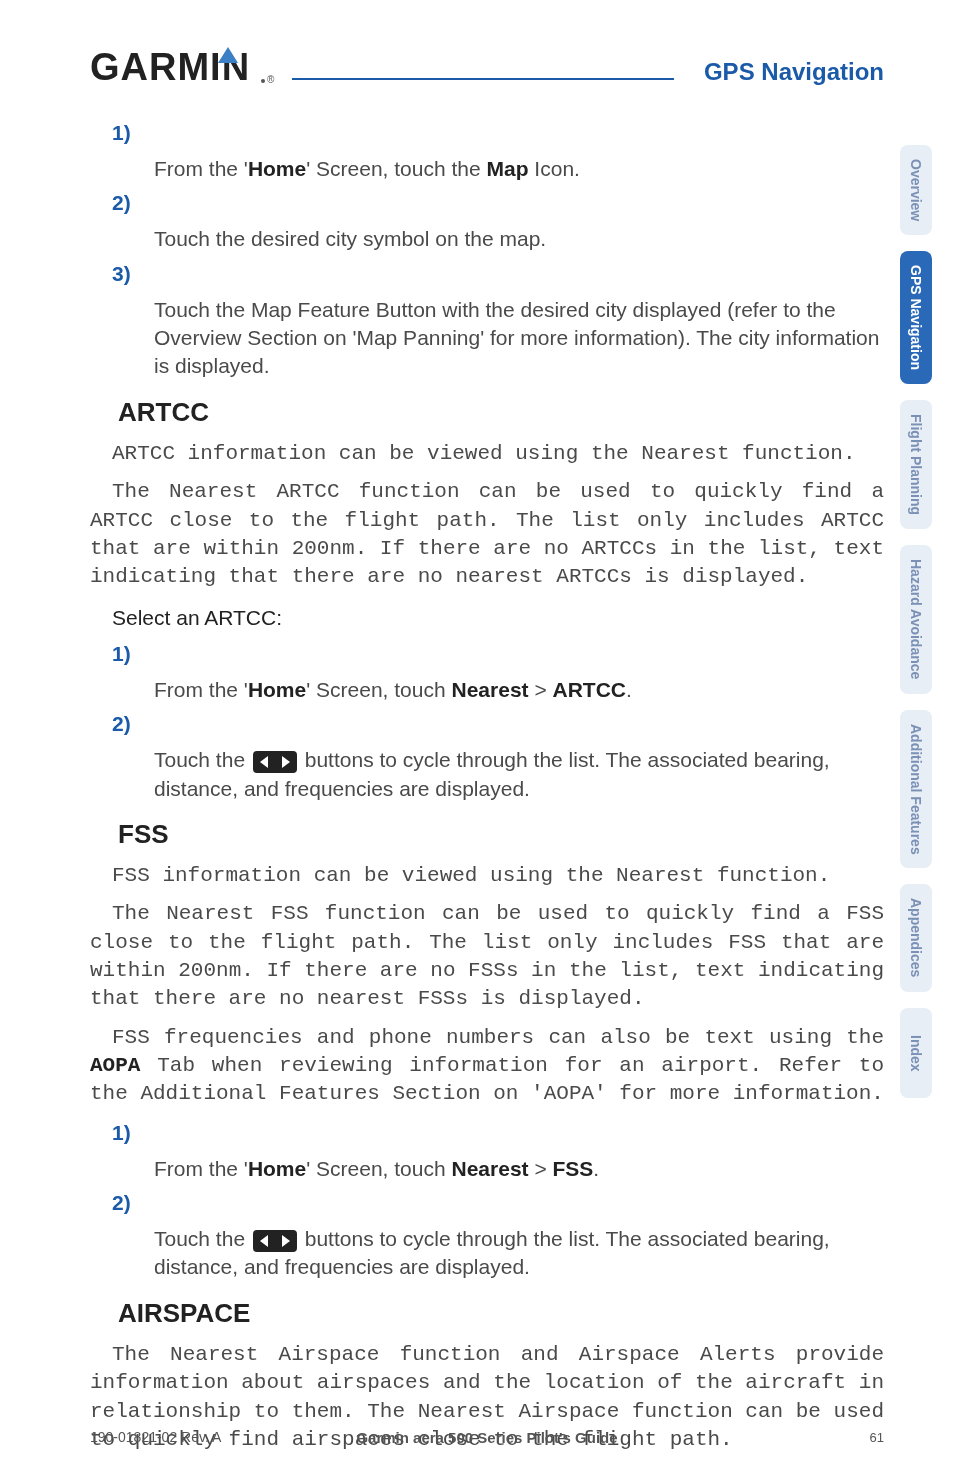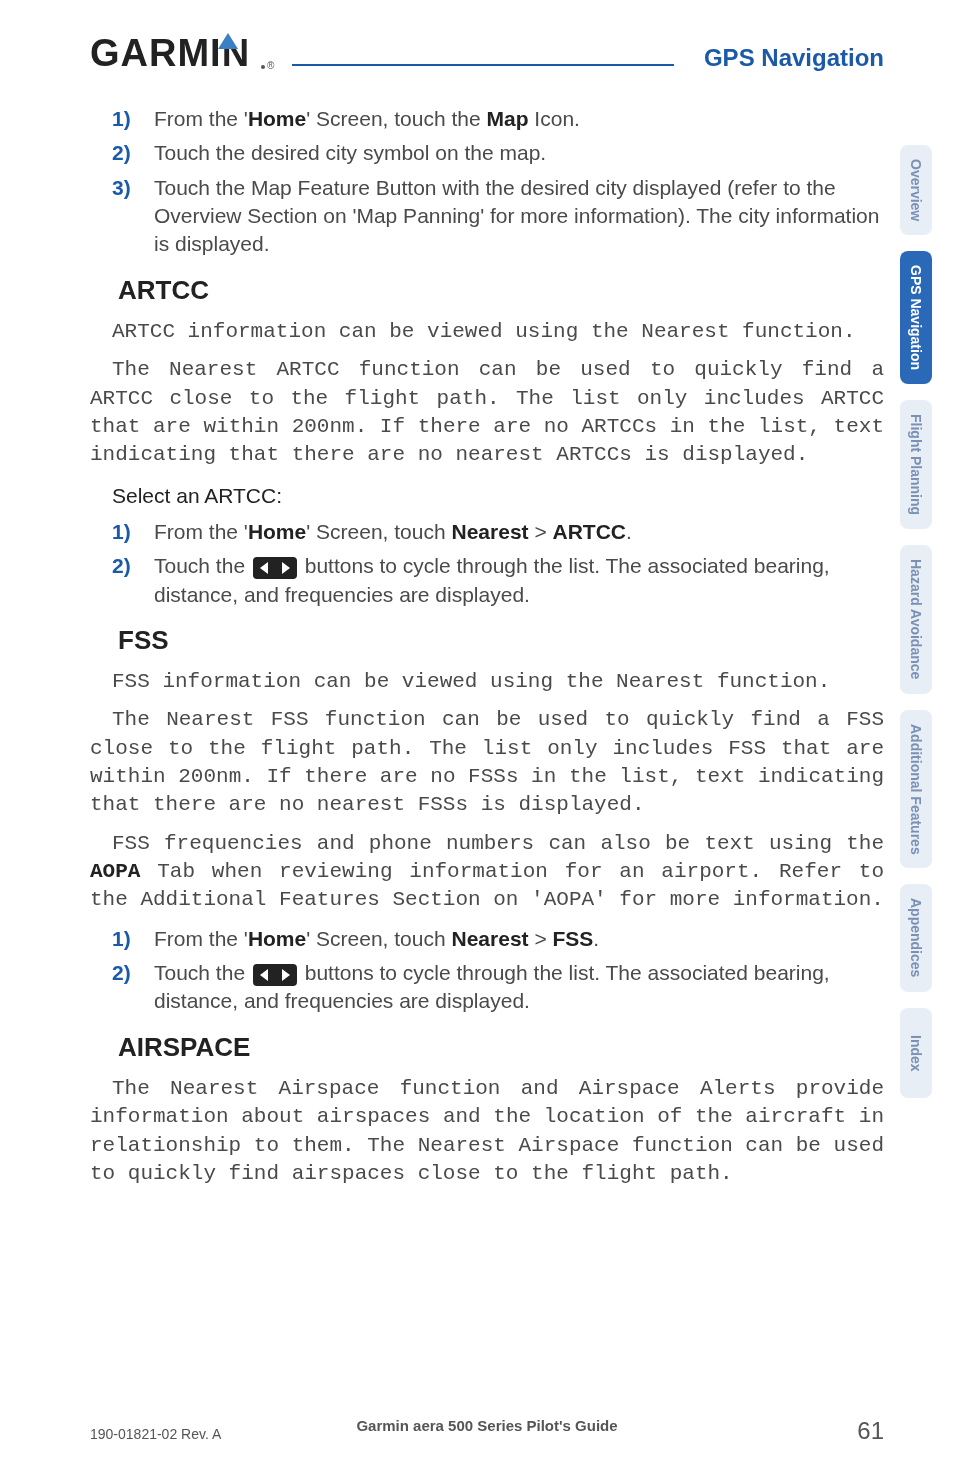--- a/index.html
+++ b/index.html
@@ -5,21 +5,21 @@
   * { margin: 0; padding: 0; box-sizing: border-box; }
   body {
     width: 954px;
     height: 1475px;
     font-family: "Segoe UI", "Helvetica Neue", Arial, sans-serif;
     background: #fff;
     position: relative;
     color: #333;
   }
   .page {
-    padding: 32px 70px 30px 90px;
+    padding: 46px 70px 30px 90px;
     position: relative;
     height: 100%;
   }
   .header {
     display: flex;
     align-items: baseline;
     margin-bottom: 30px;
     gap: 18px;
   }
   .logo {
@@ -93,20 +93,21 @@
   .step-num {
     color: #1a5aa8;
     font-weight: 700;
     min-width: 42px;
     font-size: 21px;
   }
   .step-text {
     flex: 1;
     font-size: 21px;
     color: #4a4a4a;
+    margin-top: 36px;
   }
   .heading2 {
     font-size: 26px;
     font-weight: 700;
     color: #222;
     margin: 14px 0 10px 28px;
   }
   .heading3 {
     font-size: 21px;
     font-weight: 400;
@@ -183,21 +184,21 @@
     color: #555;
   }
   .footer-center {
     font-weight: 700;
     font-size: 15px;
     position: absolute;
     left: 50%;
     transform: translateX(-50%);
   }
   .footer-right {
-    font-size: 24px;
+    font-size: 13px;
   }
 </style>
 </head>
 <body>
 
 <div class="page">
 
   <div class="header">
     <div class="logo">
       <span class="logo-text">GARMIN</span>

